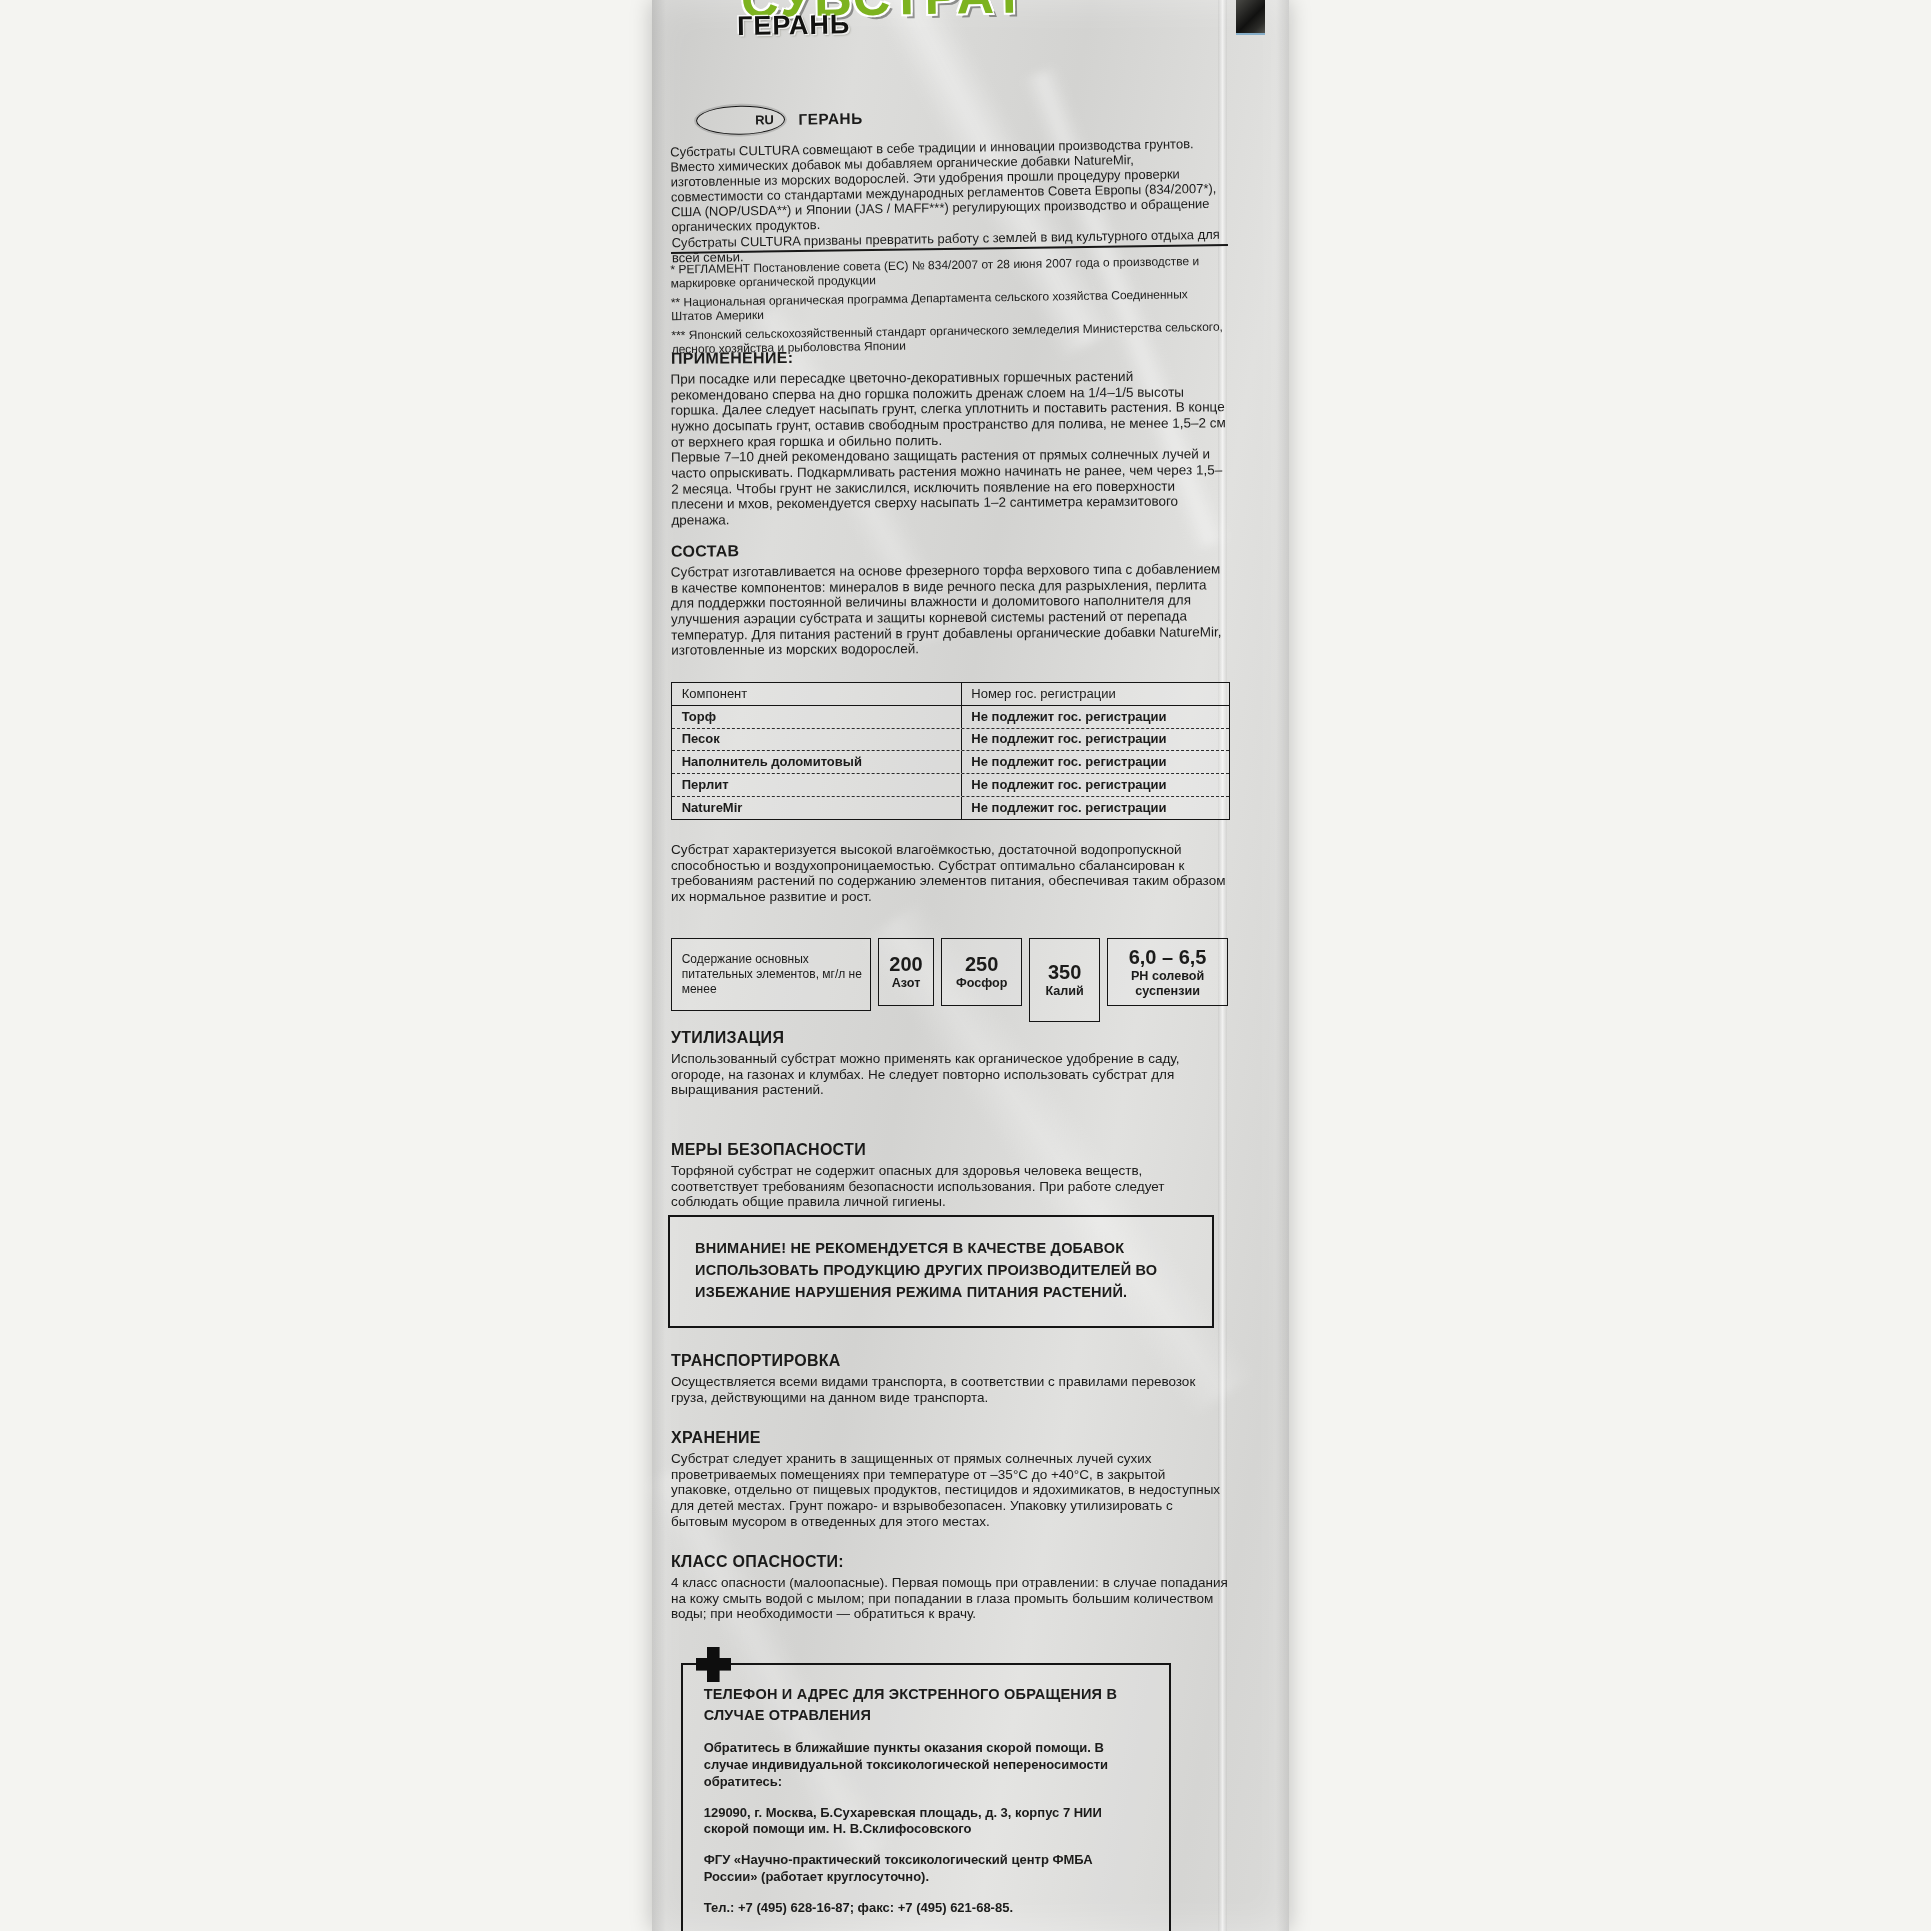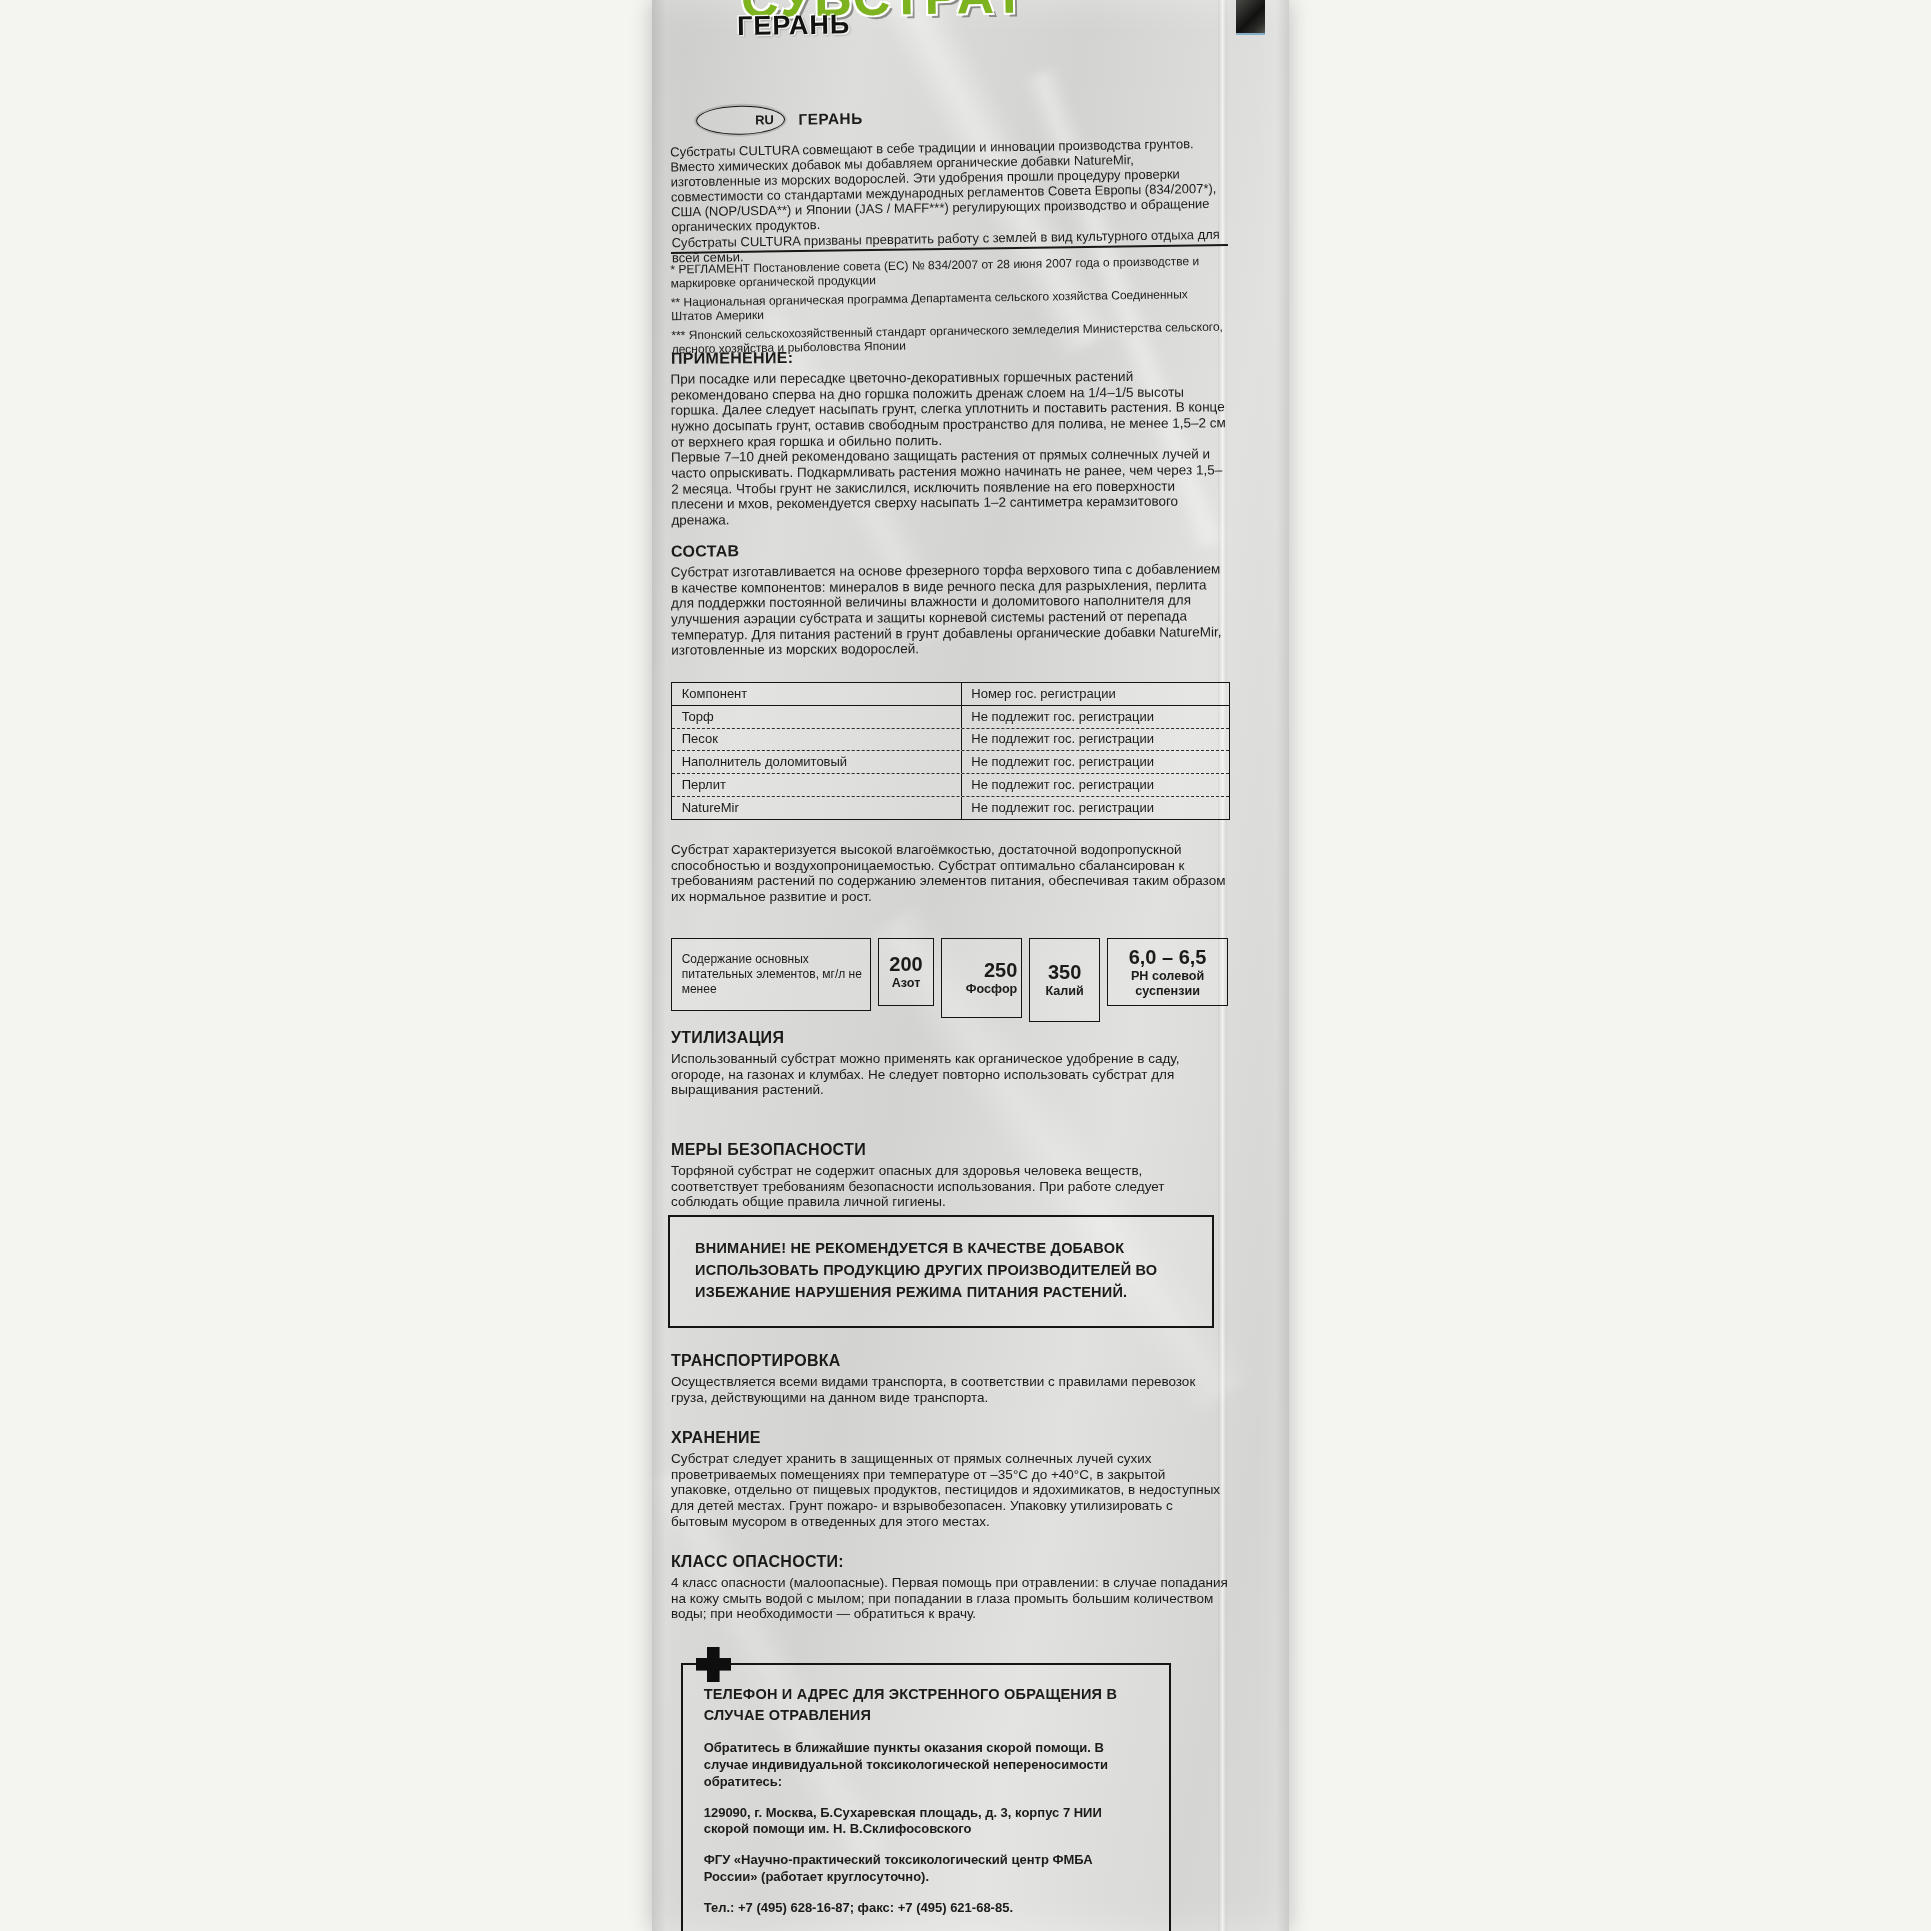--- a/index.html
+++ b/index.html
@@ -62,36 +62,36 @@
   .footnotes{top:258px;font-size:12px;line-height:1.18;}
   .footnotes div{margin-bottom:4.8px;}
 
   .h{font-size:16px;font-weight:800;letter-spacing:0.3px;}
   .app-title{top:348px;}
   .app-body{top:370px;}
   .comp-title{top:541px;}
   .comp-body{top:563px;}
 
   .comp-table{top:682px;border:1.9px solid #141414;font-size:13px;background:rgba(255,255,255,.18);}
-  .tr{display:flex;}
+  .tr{display:flex;font-weight:bold;}
   .tr > .td{padding:2.9px 9.7px 3.9px 9.7px;box-sizing:border-box;}
   .td.c1{width:52%;border-right:1.9px solid #141414;}
   .td.c2{width:48%;}
   .tr.head{border-bottom:1.9px solid #141414;font-weight:400;}
   .tr.row{border-bottom:1.9px dashed #2c2c2c;}
   .tr.row:last-child{border-bottom:none;}
 
   .props{top:842px;}
 
   .nutri{top:938px;display:flex;gap:6.8px;align-items:stretch;}
   .nbox{border:1.9px solid #141414;box-sizing:border-box;display:flex;flex-direction:column;
     align-items:center;justify-content:center;text-align:center;padding:3.9px 3.9px;background:rgba(255,255,255,.15);}
   .nbox.lab{width:205px;align-items:flex-start;text-align:left;font-size:12px;line-height:1.25;padding-left:9.7px;height:73px;}
   .nbox.v1{width:58px;height:68px;}
-  .nbox.v2{width:83px;height:80px;align-items:flex-end;}
+  .nbox.v2{width:83px;height:68px;}
   .nbox.v3{width:73px;height:84px;}
   .nbox.v4{width:124px;height:68px;}
   .nval{font-size:20px;font-weight:800;}
   .nname{font-size:12.6px;font-weight:600;line-height:1.15;}
 
   .util-title{top:1029px;}
   .util-body{top:1051px;}
   .safe-title{top:1141px;}
   .safe-body{top:1163px;}
 

